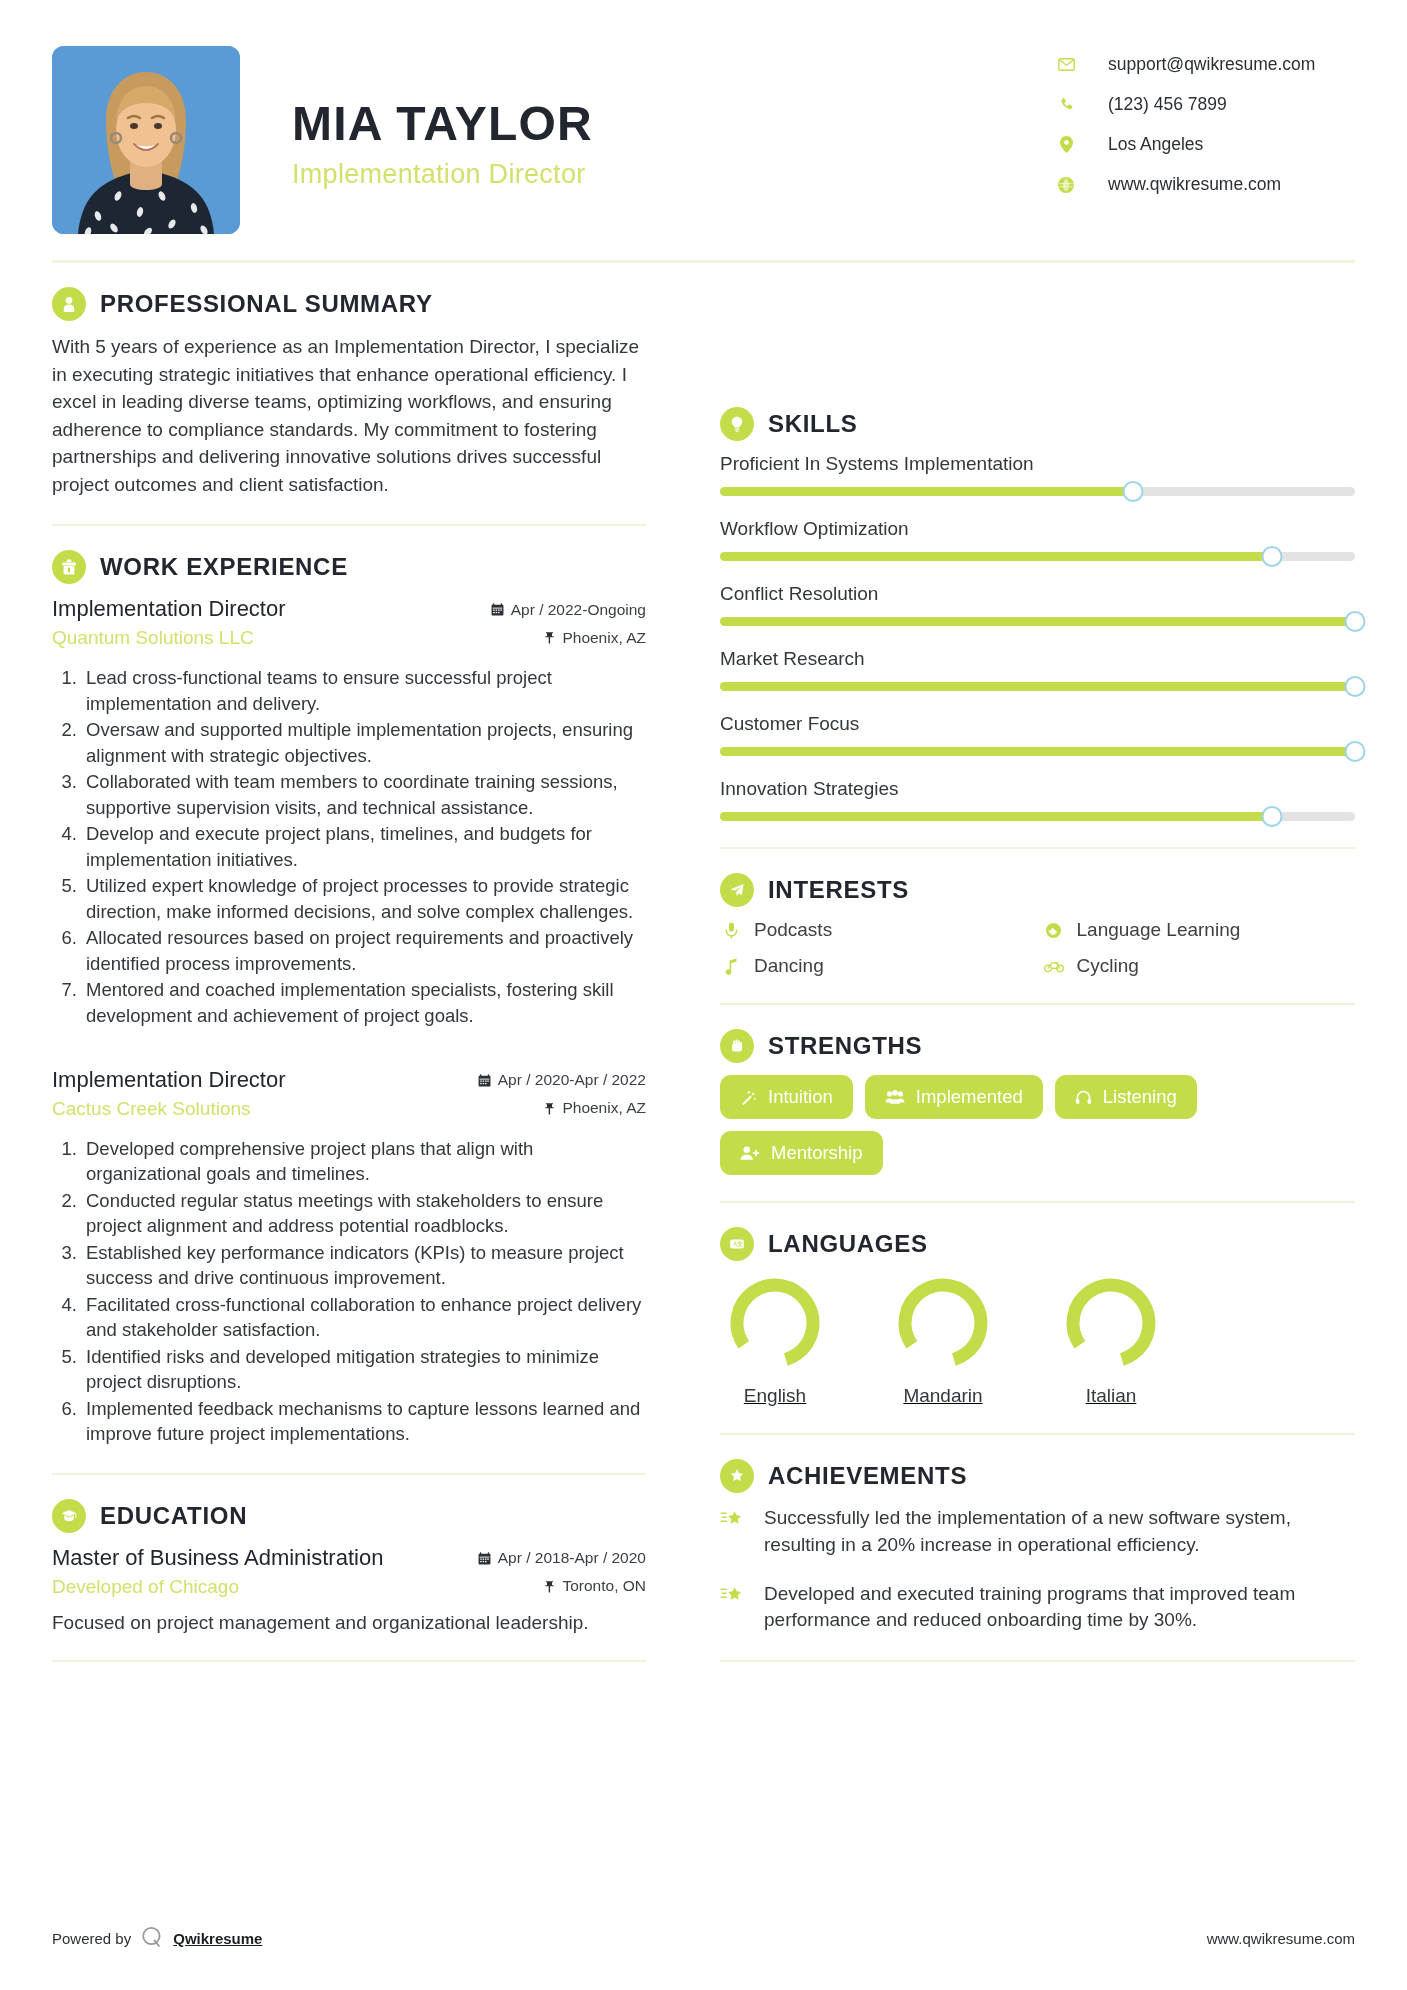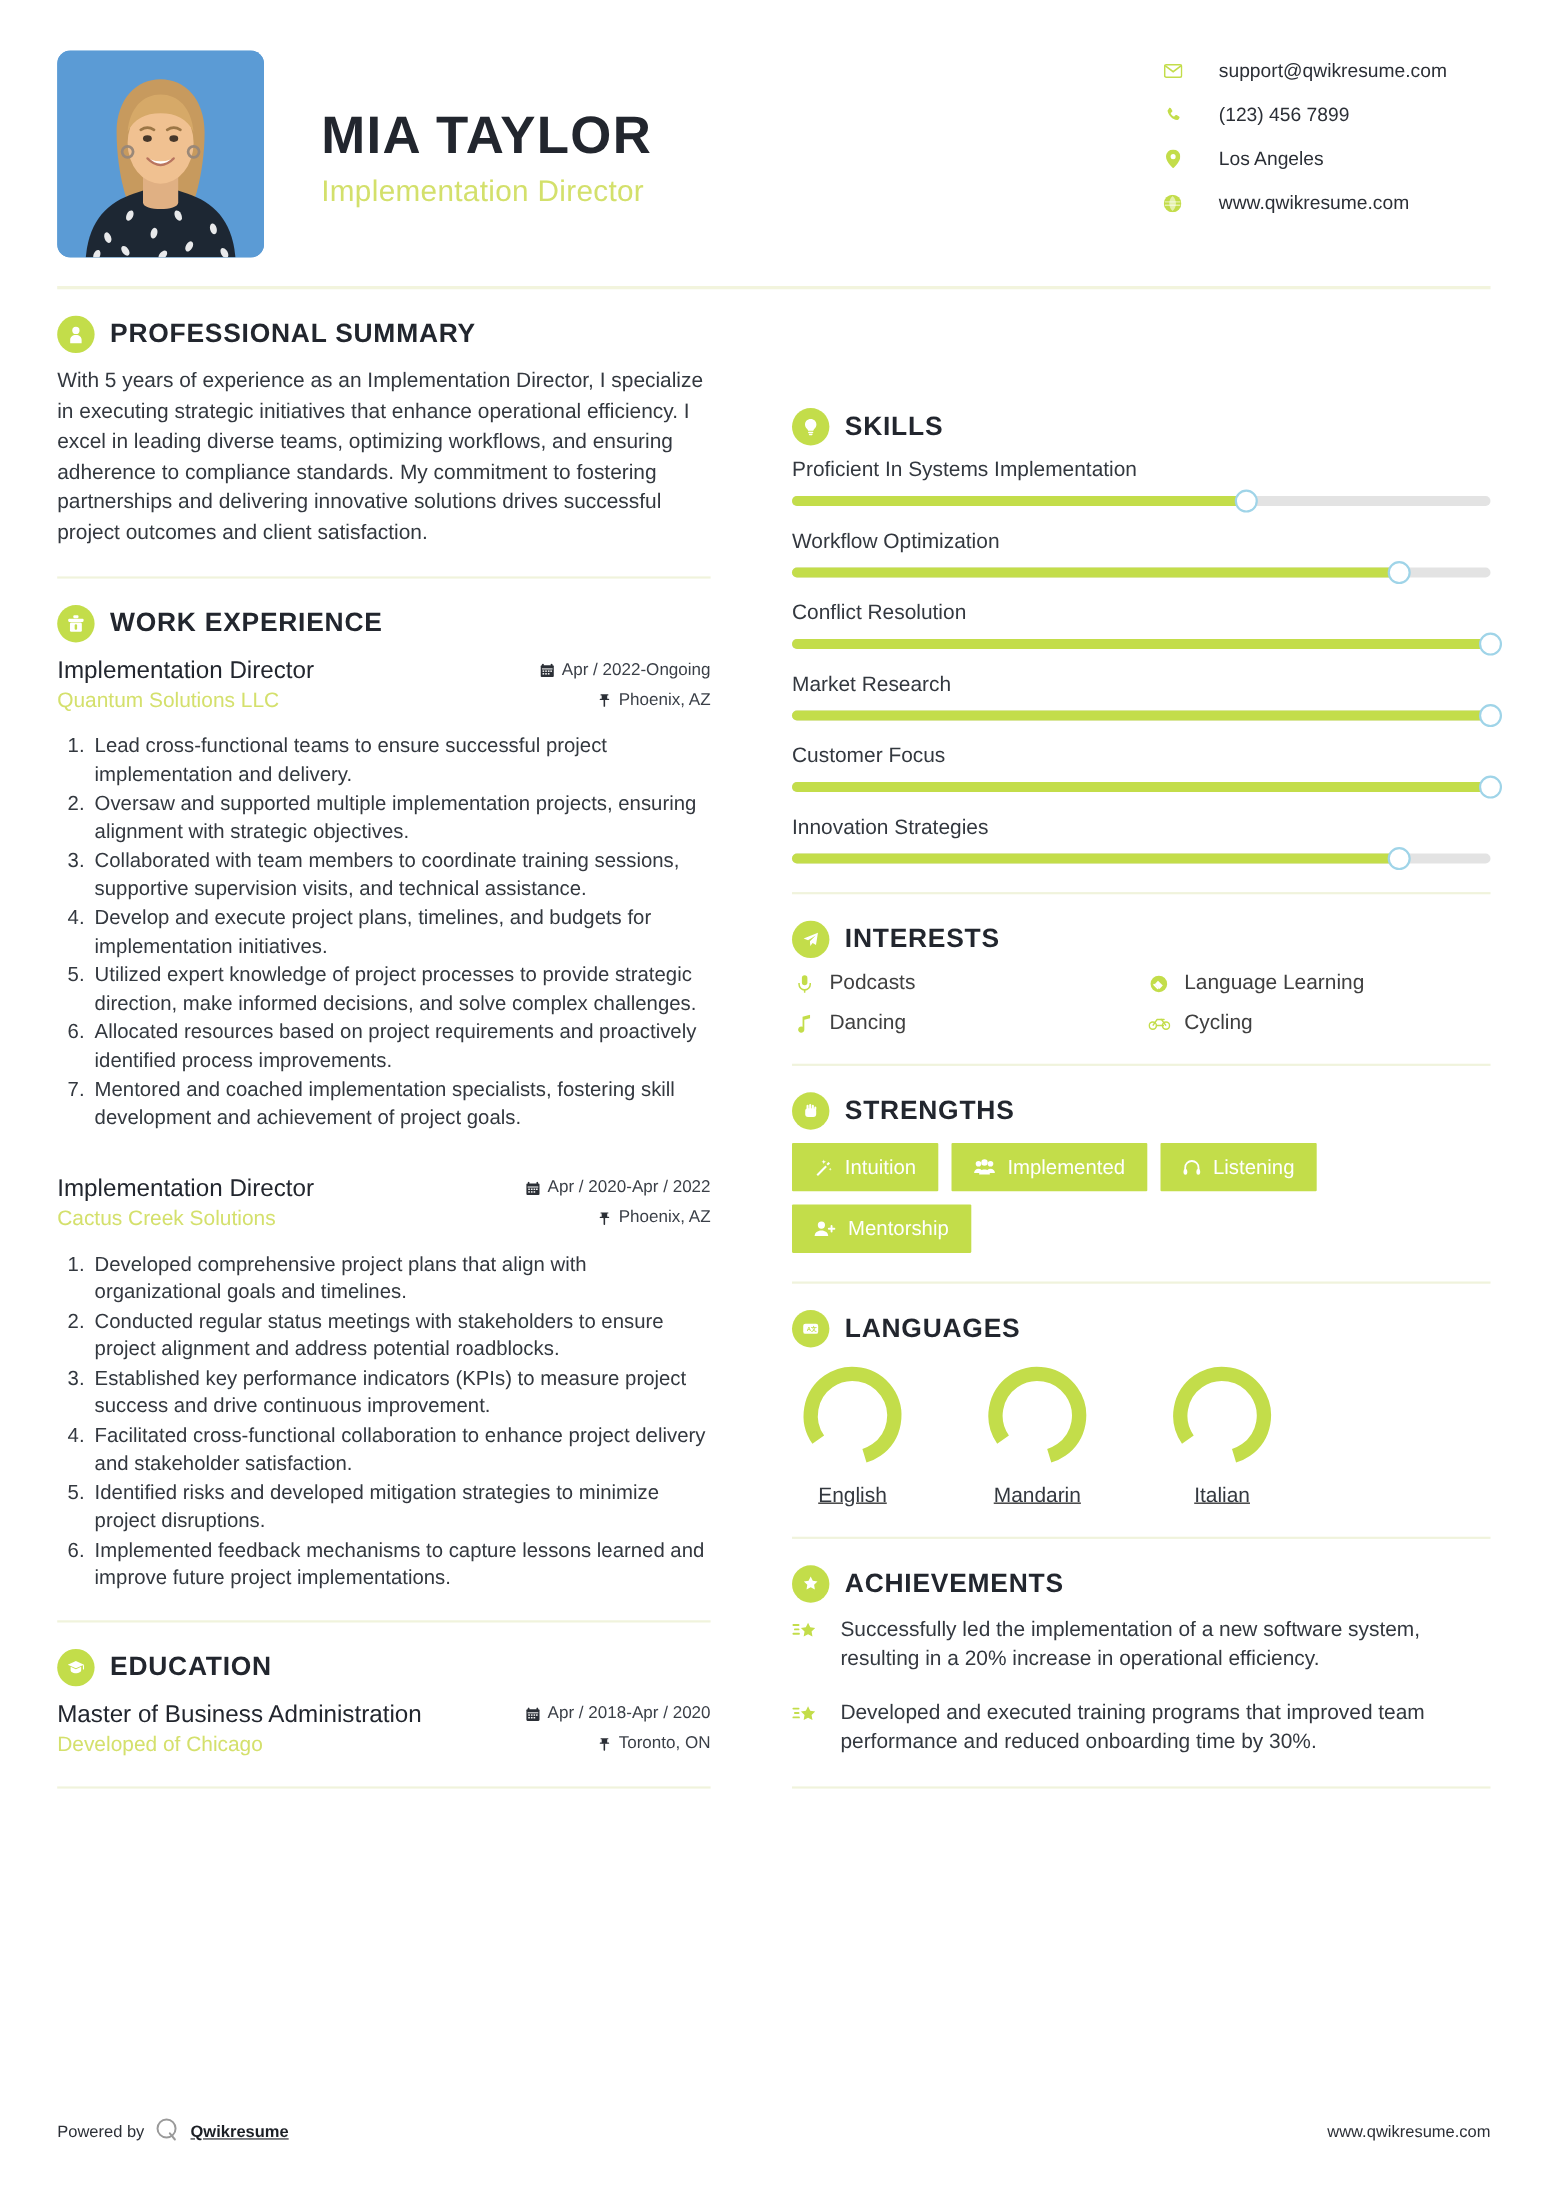--- a/index.html
+++ b/index.html
@@ -248,21 +248,21 @@
     margin-top: 6px;
   }
   .pill {
     background: #c3dd4a;
     color: #ffffff;
     font-size: 18.5px;
     padding: 11px 20px;
     display: flex;
     align-items: center;
     gap: 11px;
-    border-radius: 1px;
+    border-radius: 11px;
   }
   .pill .pi { display: flex; align-items:center; color:#fff; }
 
   
   .langs {
     display: flex;
     gap: 58px;
     margin-top: 12px;
   }
   .lang { text-align: center; width: 110px; text-decoration: underline; }
@@ -587,20 +587,21 @@
               <span class="mi">
                 <svg width="11" height="13" viewBox="0 0 11 13" fill="currentColor">
                   <rect x="4.7" y="5.8" width="1.4" height="6.8" rx="0.6"></rect>
                   <path d="M2 1.2h7v1H8v3.6H3V2.2H2z"></path>
                   <rect x="1.2" y="5.2" width="8.6" height="1.1" rx="0.5"></rect>
                 </svg>
               </span>
               <span>Toronto, ON</span>
             </div>
           </div>
+          <div class="edu-desc">Focused on project management and organizational leadership.</div>
         </div>
       </div>
 
       <div class="sec-divider"></div>
 
     </div>
 
     <div class="col-right">
 
       <div>

